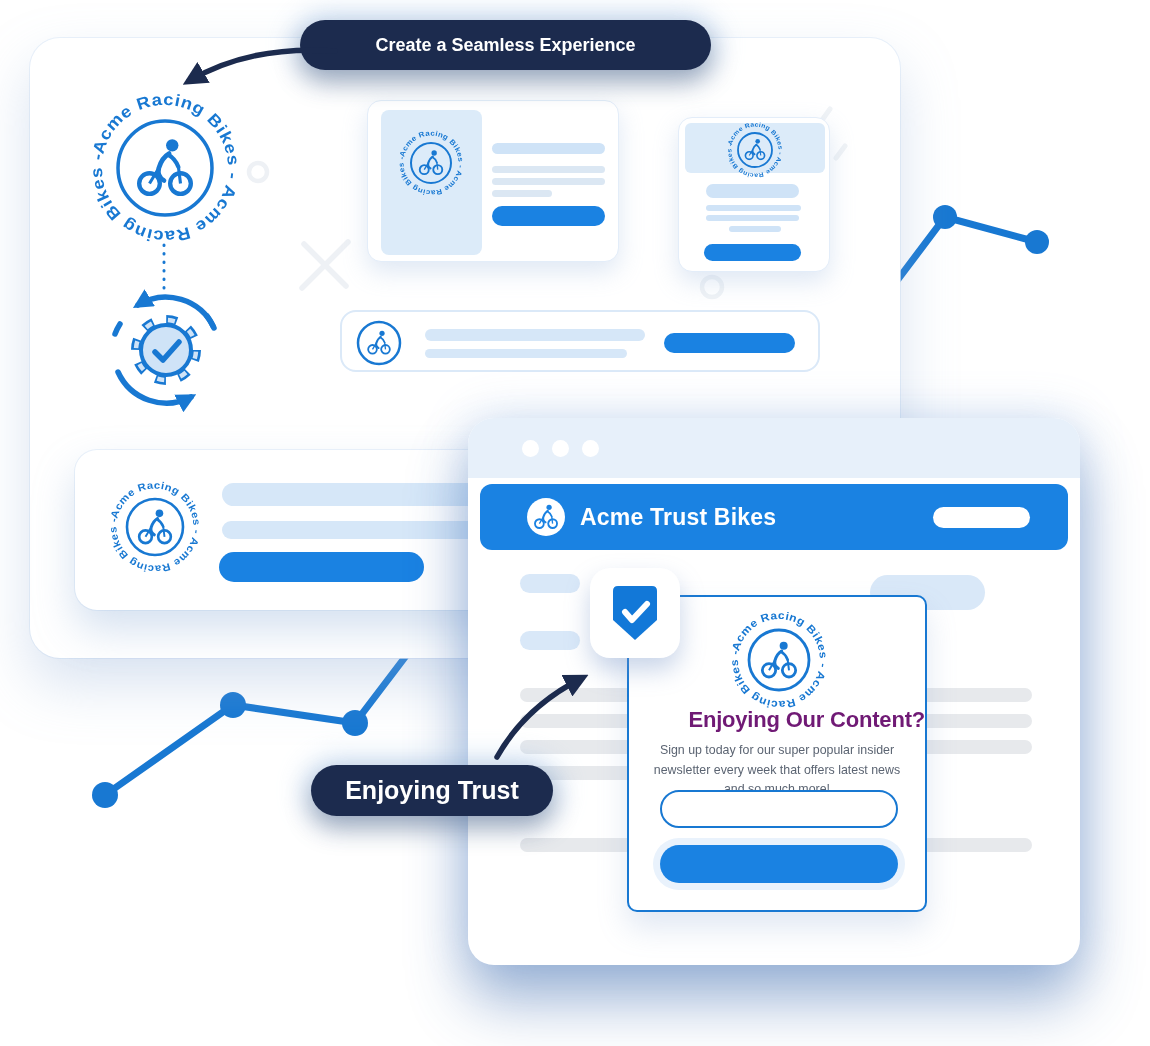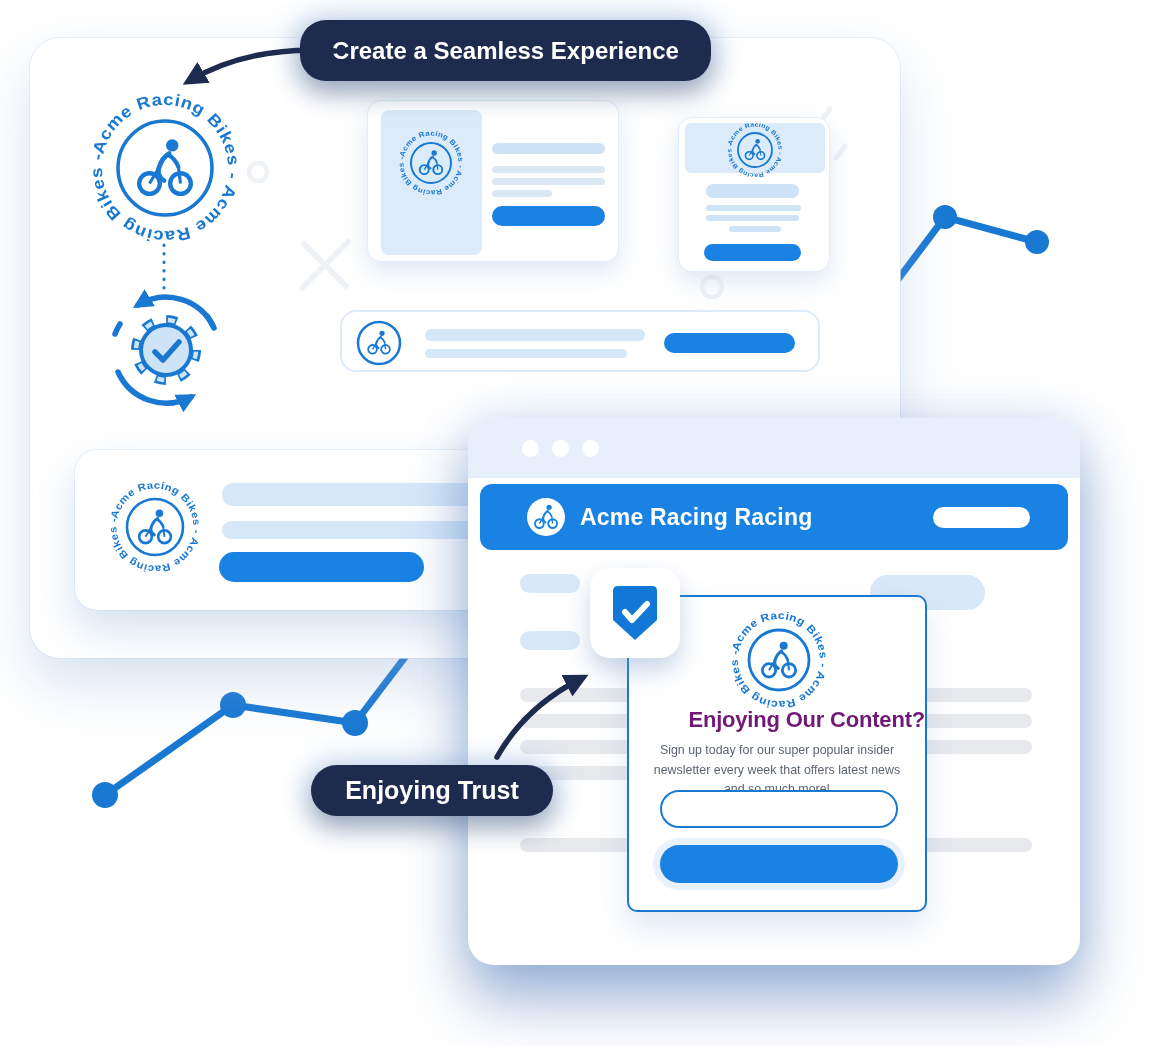--- a/index.html
+++ b/index.html
@@ -4,21 +4,21 @@
 <style>
   html,body{margin:0;padding:0;background:#ffffff;}
   *{box-sizing:border-box;font-family:"Liberation Sans",sans-serif;}
   #stage{position:relative;width:1150px;height:1046px;overflow:hidden;background:#ffffff;}
   .abs{position:absolute;}
 
   
   .pill{position:absolute;display:flex;align-items:center;justify-content:center;
         background:#1C2B4E;color:#fff;font-weight:700;border-radius:26px;
         box-shadow:0 12px 26px rgba(27,43,77,.35), 0 0 26px 8px rgba(160,195,235,.45);}
-  #seamless-pill{left:300px;top:20px;width:411px;height:61px;font-size:24px;z-index:9;}
+  #seamless-pill{left:300px;top:20px;width:411px;height:50px;font-size:18px;z-index:9;}
   #trust-pill{left:311px;top:765px;width:242px;height:51px;font-size:25px;z-index:7;}
 
   
   #big-card{left:30px;top:38px;width:870px;height:620px;background:#fff;border-radius:30px;
             box-shadow:0 26px 55px rgba(145,175,215,.35), 0 0 0 1px rgba(228,238,250,.7);z-index:1;}
 
   
   .mini-card{position:absolute;background:#fff;border:1.5px solid #e3edf9;border-radius:14px;
              box-shadow:0 10px 24px rgba(150,180,220,.30);}
   #card-mid{left:337px;top:62px;width:252px;height:162px;}
@@ -215,21 +215,21 @@
       <span class="win-dot"></span>
       <span class="win-dot"></span>
     </div>
 
     <div id="browser-header">
       <span id="header-logo-circle">
         <svg width="30" height="30" viewBox="-17 -17 34 34">
           <use href="#cyclist" x="-15" y="-16" width="30" height="30"></use>
         </svg>
       </span>
-      <span id="header-title">Acme Racing Racing</span>
+      <span id="header-title">Acme Trust Bikes</span>
       <button id="header-cta"></button>
     </div>
 
     <div class="sk" style="left:52px;top:156px;width:60px;height:19px;background:#d9e8f8"></div>
     <div class="sk" style="left:52px;top:213px;width:60px;height:19px;background:#d9e8f8"></div>
     <div class="sk" style="left:402px;top:157px;width:115px;height:35px;background:#d9e8f8"></div>
     <div class="sk sk-gray" style="left:52px;top:270px;width:512px;height:14px"></div>
     <div class="sk sk-gray" style="left:52px;top:296px;width:512px;height:14px"></div>
     <div class="sk sk-gray" style="left:52px;top:322px;width:512px;height:14px"></div>
     <div class="sk sk-gray" style="left:52px;top:348px;width:380px;height:14px"></div>

